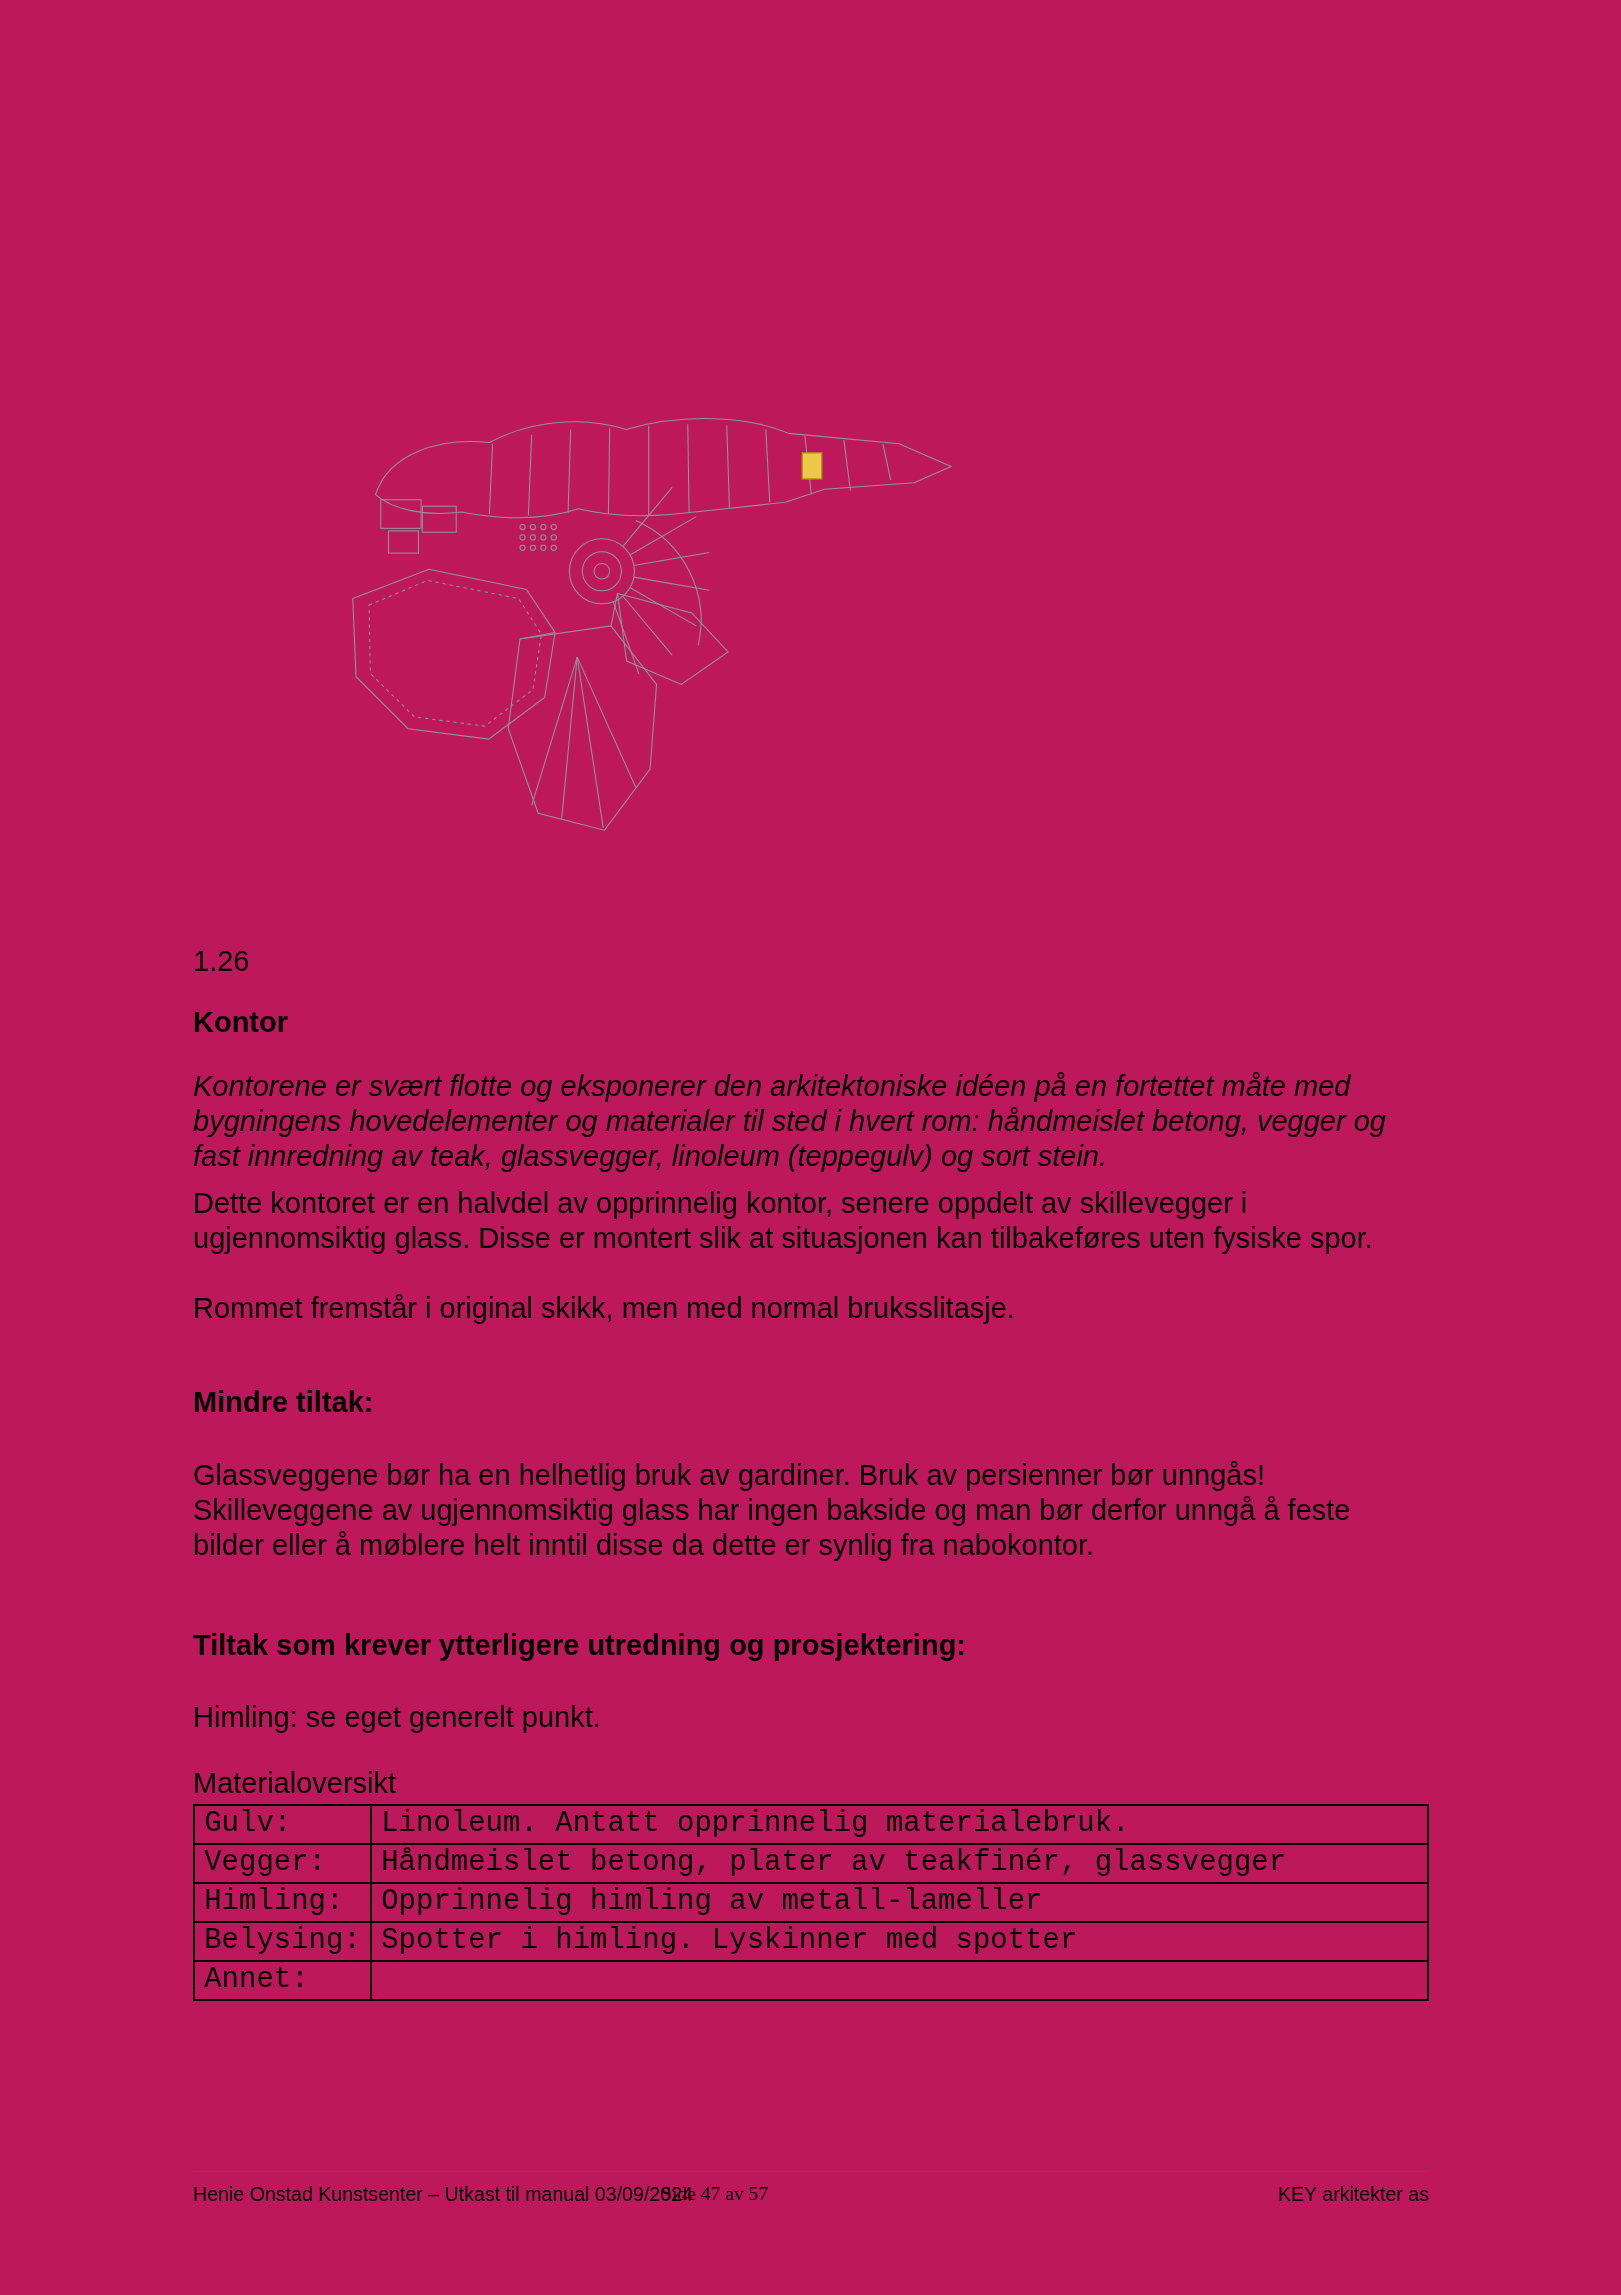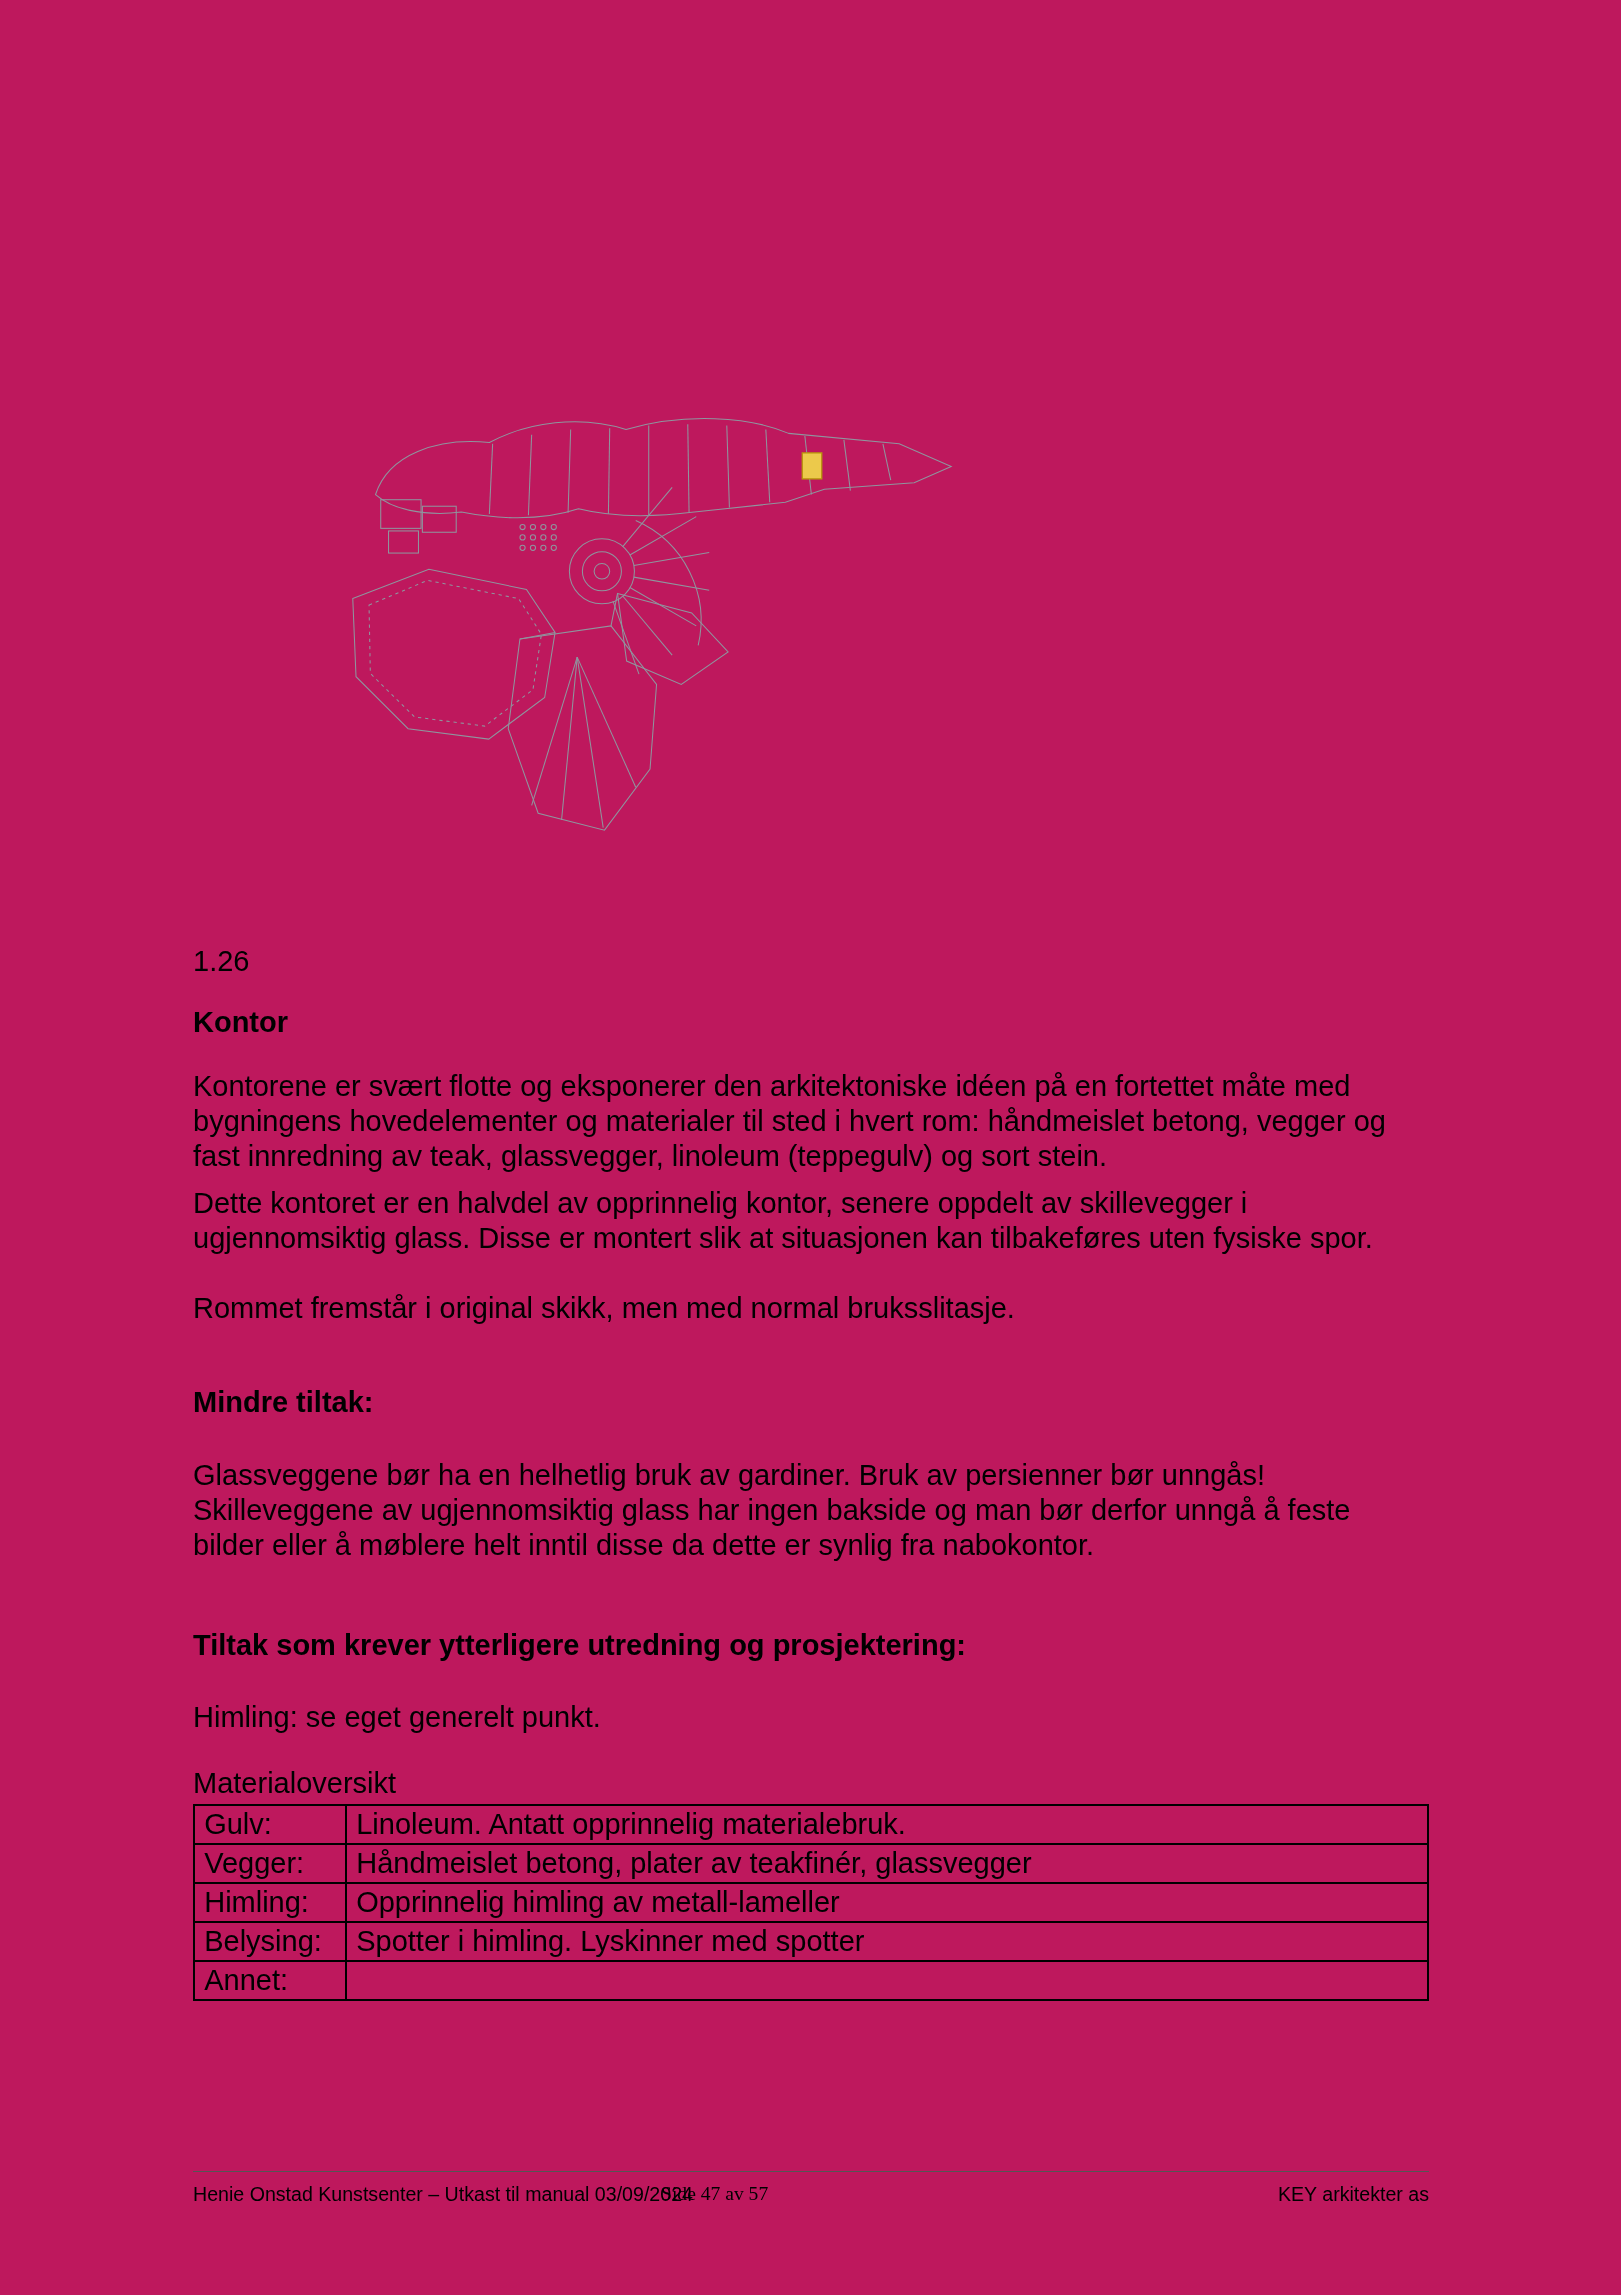--- a/index.html
+++ b/index.html
@@ -24,33 +24,34 @@
   .content {
     position:absolute;
     left:193px;
     top:944px;
     width:1236px;
     font-size:29px;
     line-height:35px;
   }
   .section-number { font-weight:normal; }
   .doc-title { font-weight:bold; margin-top:26px; }
-  .para-first { margin-top:29px; }
+  .para-first { margin-top:29px;font-style:italic; }
   .para-cont { margin-top:12px; }
   .para-gap1 { margin-top:35px; }
   .sub-heading { font-weight:bold; margin-top:59px; }
   .para-after-sub { margin-top:38px; }
   .major-heading { font-weight:bold; margin-top:65px; }
   .para-after-major { margin-top:37px; }
   .table-caption { margin-top:31px; }
   .mat-table {
     width:100%;
     border-collapse:collapse;
     margin-top:2.6px;
     font-size:29px;
+    font-family:Liberation Mono, monospace;
   }
   .mat-table td {
     border:2px solid #000000;
     height:39px;
     padding:1.3px 9.2px;
     vertical-align:middle;
     line-height:34px;
   }
   .mat-table td.lbl { width:152px; }
   .footer {

